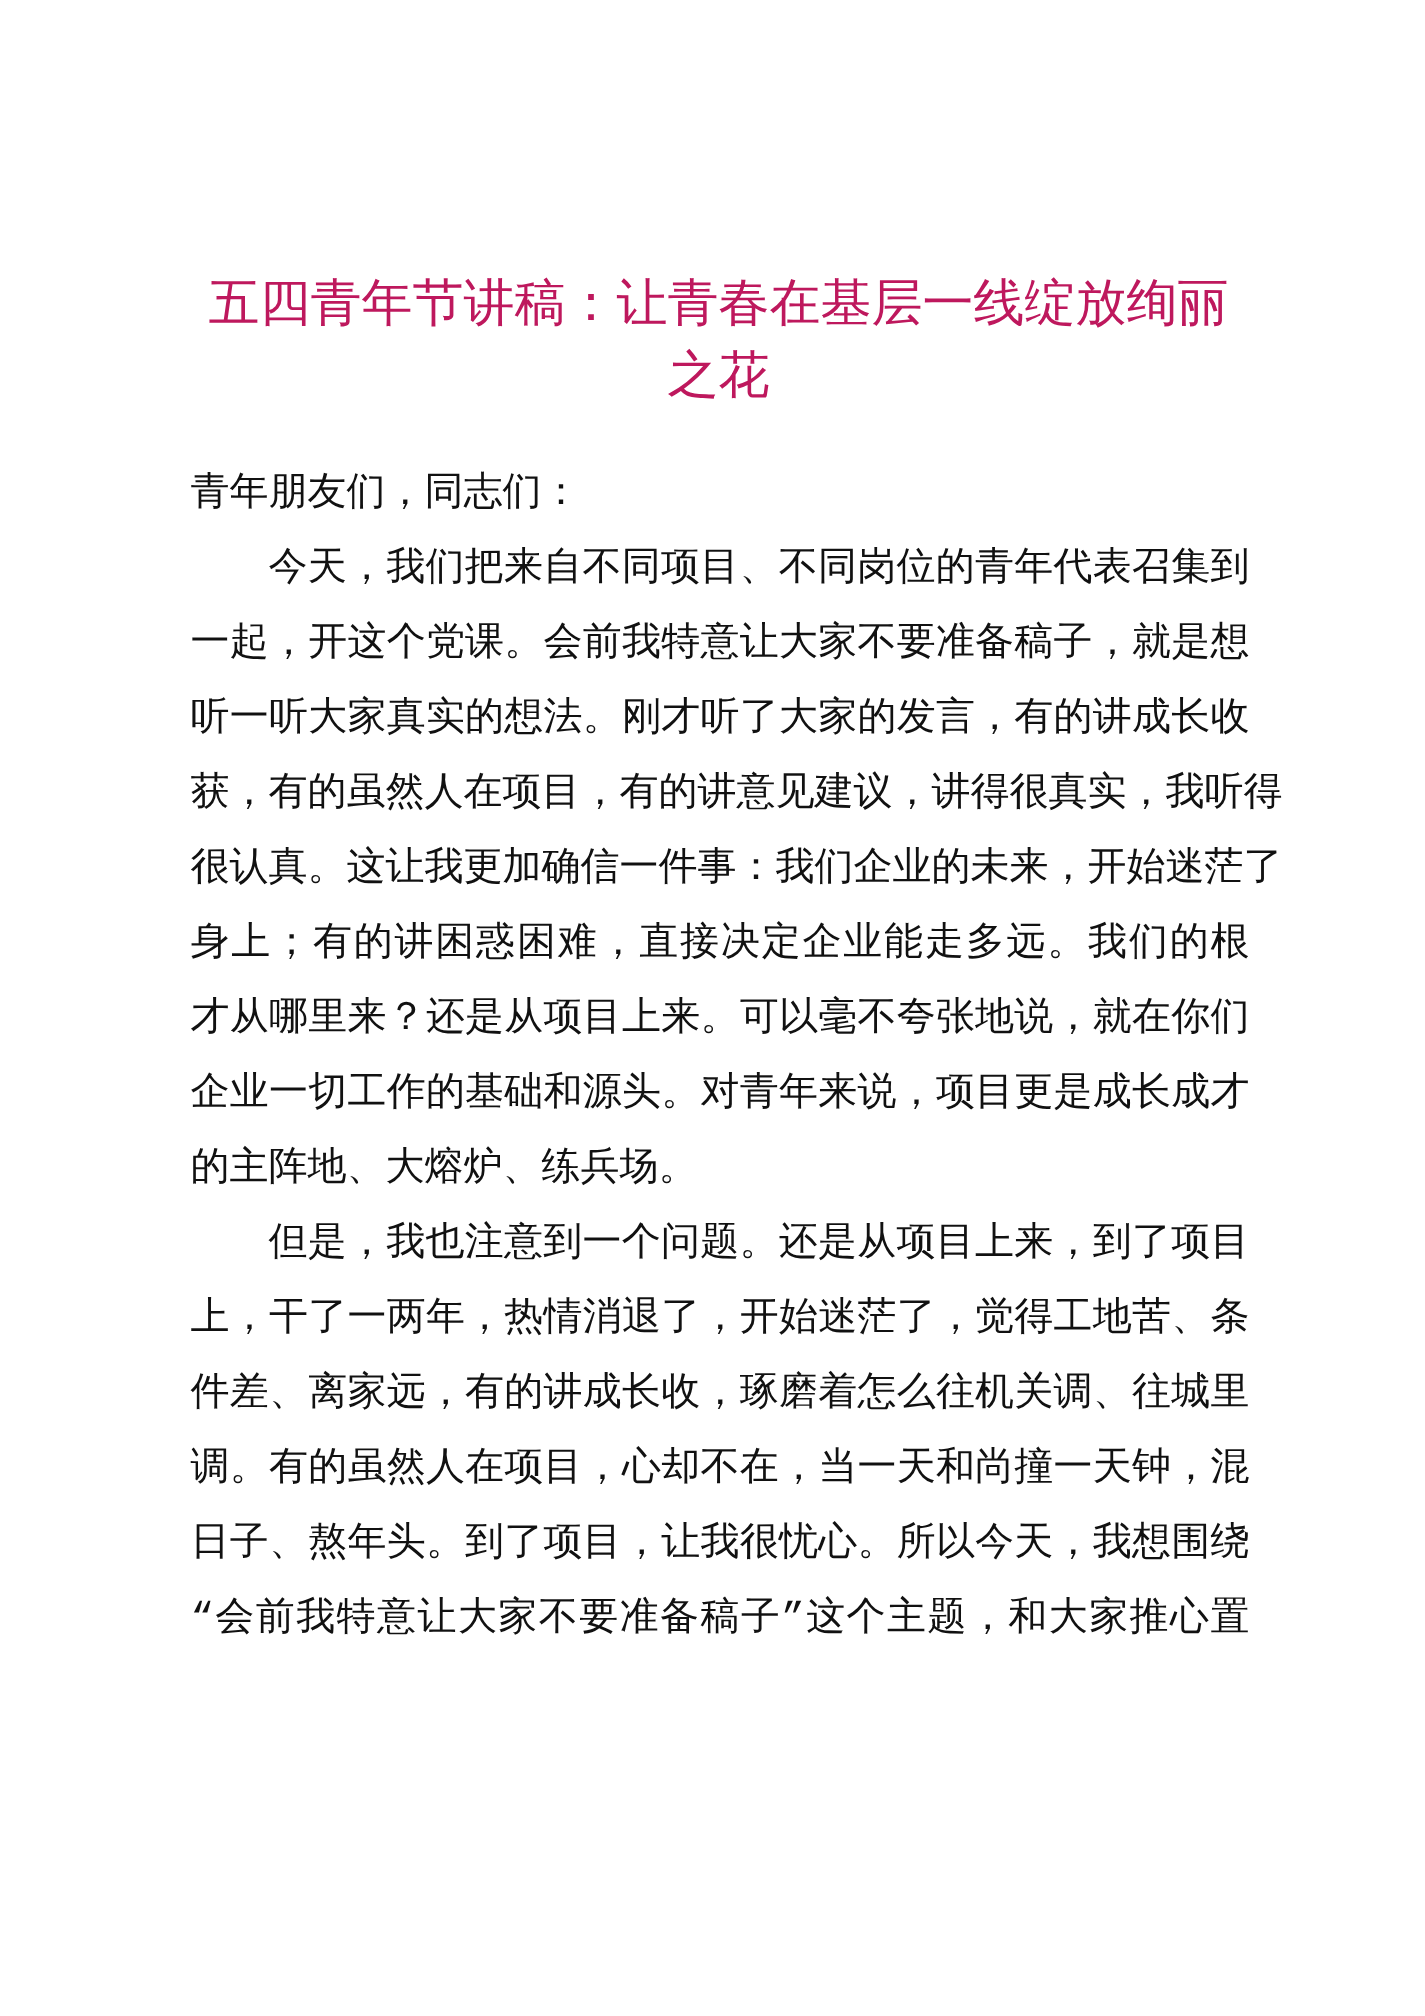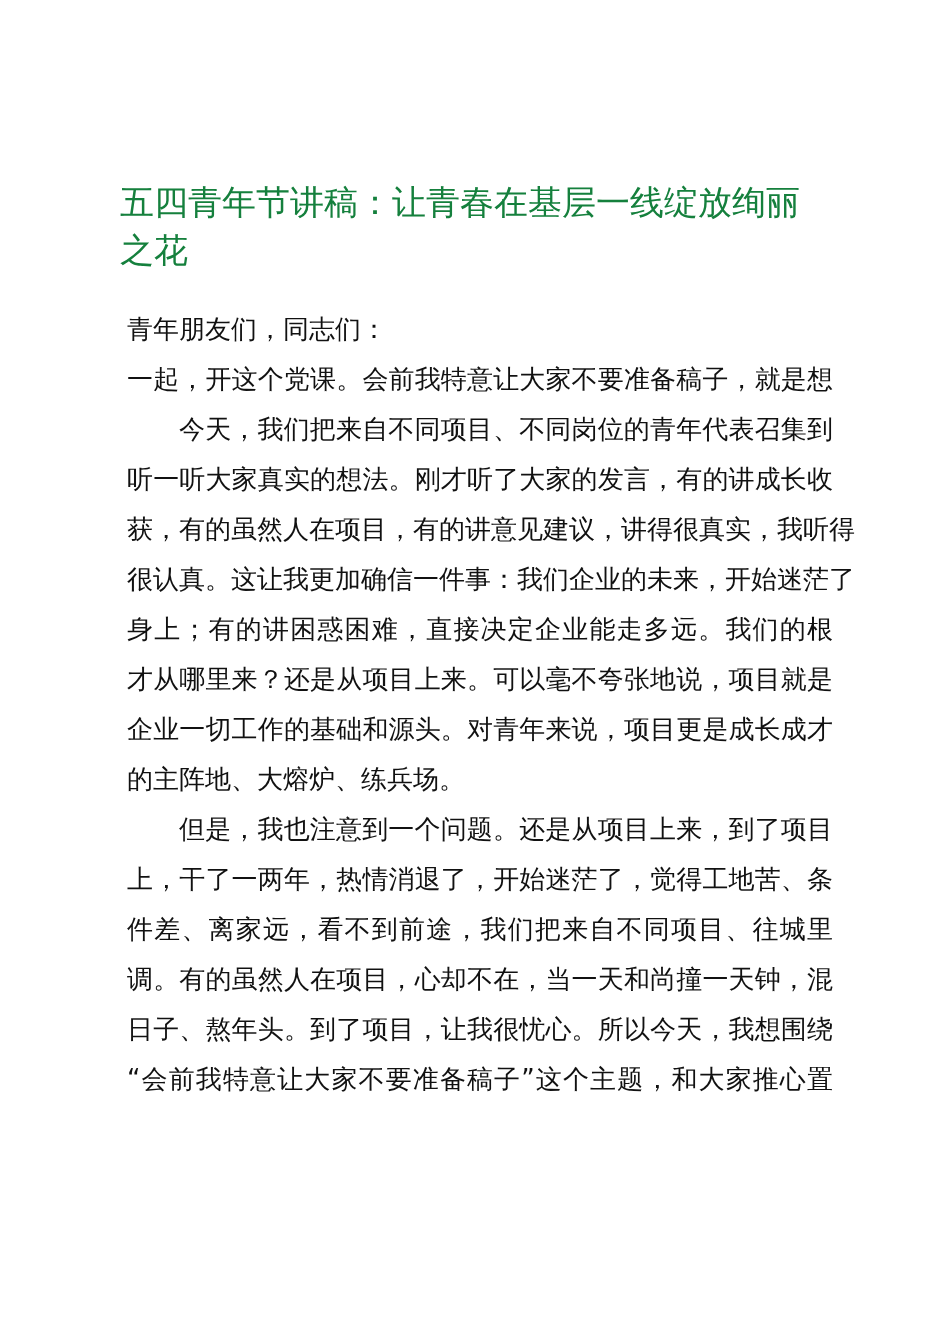--- a/index.html
+++ b/index.html
@@ -20,36 +20,37 @@
       left: 0; top: 0;
       width: 950px;
       height: 1344px;
       background: #ffffff;
     }
     .title {
       position: absolute;
       left: 120px;
       top: 178px;
       width: 718px;
-      text-align: left;
+      text-align: center;
       font-size: 34px;
       line-height: 48px;
       letter-spacing: 0px;
       font-weight: normal;
       margin: 0;
-      color: #15803d;
+      color: #be185d;
     }
     .body-text {
       position: absolute;
       left: 127px;
       top: 304px;
       width: 706px;
       font-size: 26px;
       line-height: 50px;
       margin: 0;
+      font-family: Liberation Mono, monospace;
     }
     .line {
       display: block;
       white-space: nowrap;
       text-align: justify;
       text-align-last: justify;
       height: 50px;
     }
     .line.last {
       text-align-last: left;
@@ -64,33 +65,33 @@
 <div class="page">
   <h1 class="title">
     <span>五四青年节讲稿：让青春在基层一线绽放绚丽</span><br>
     <span>之花</span>
   </h1>
 
   <div class="body-text">
     <span class="line last">青年朋友们，同志们：</span>
 
     <div>
+      <span class="line indent">今天，我们把来自不同项目、不同岗位的青年代表召集到</span>
       <span class="line">一起，开这个党课。会前我特意让大家不要准备稿子，就是想</span>
-      <span class="line indent">今天，我们把来自不同项目、不同岗位的青年代表召集到</span>
       <span class="line">听一听大家真实的想法。刚才听了大家的发言，有的讲成长收</span>
       <span class="line">获，有的虽然人在项目，有的讲意见建议，讲得很真实，我听得</span>
       <span class="line">很认真。这让我更加确信一件事：我们企业的未来，开始迷茫了</span>
       <span class="line">身上；有的讲困惑困难，直接决定企业能走多远。我们的根</span>
-      <span class="line">才从哪里来？还是从项目上来。可以毫不夸张地说，项目就是</span>
+      <span class="line">才从哪里来？还是从项目上来。可以毫不夸张地说，就在你们</span>
       <span class="line">企业一切工作的基础和源头。对青年来说，项目更是成长成才</span>
       <span class="line last">的主阵地、大熔炉、练兵场。</span>
     </div>
 
     <div>
       <span class="line indent">但是，我也注意到一个问题。还是从项目上来，到了项目</span>
       <span class="line">上，干了一两年，热情消退了，开始迷茫了，觉得工地苦、条</span>
-      <span class="line">件差、离家远，看不到前途，我们把来自不同项目、往城里</span>
+      <span class="line">件差、离家远，有的讲成长收，琢磨着怎么往机关调、往城里</span>
       <span class="line">调。有的虽然人在项目，心却不在，当一天和尚撞一天钟，混</span>
       <span class="line">日子、熬年头。到了项目，让我很忧心。所以今天，我想围绕</span>
       <span class="line">“会前我特意让大家不要准备稿子”这个主题，和大家推心置</span>
     </div>
   </div>
 </div>
 
 </body></html>

